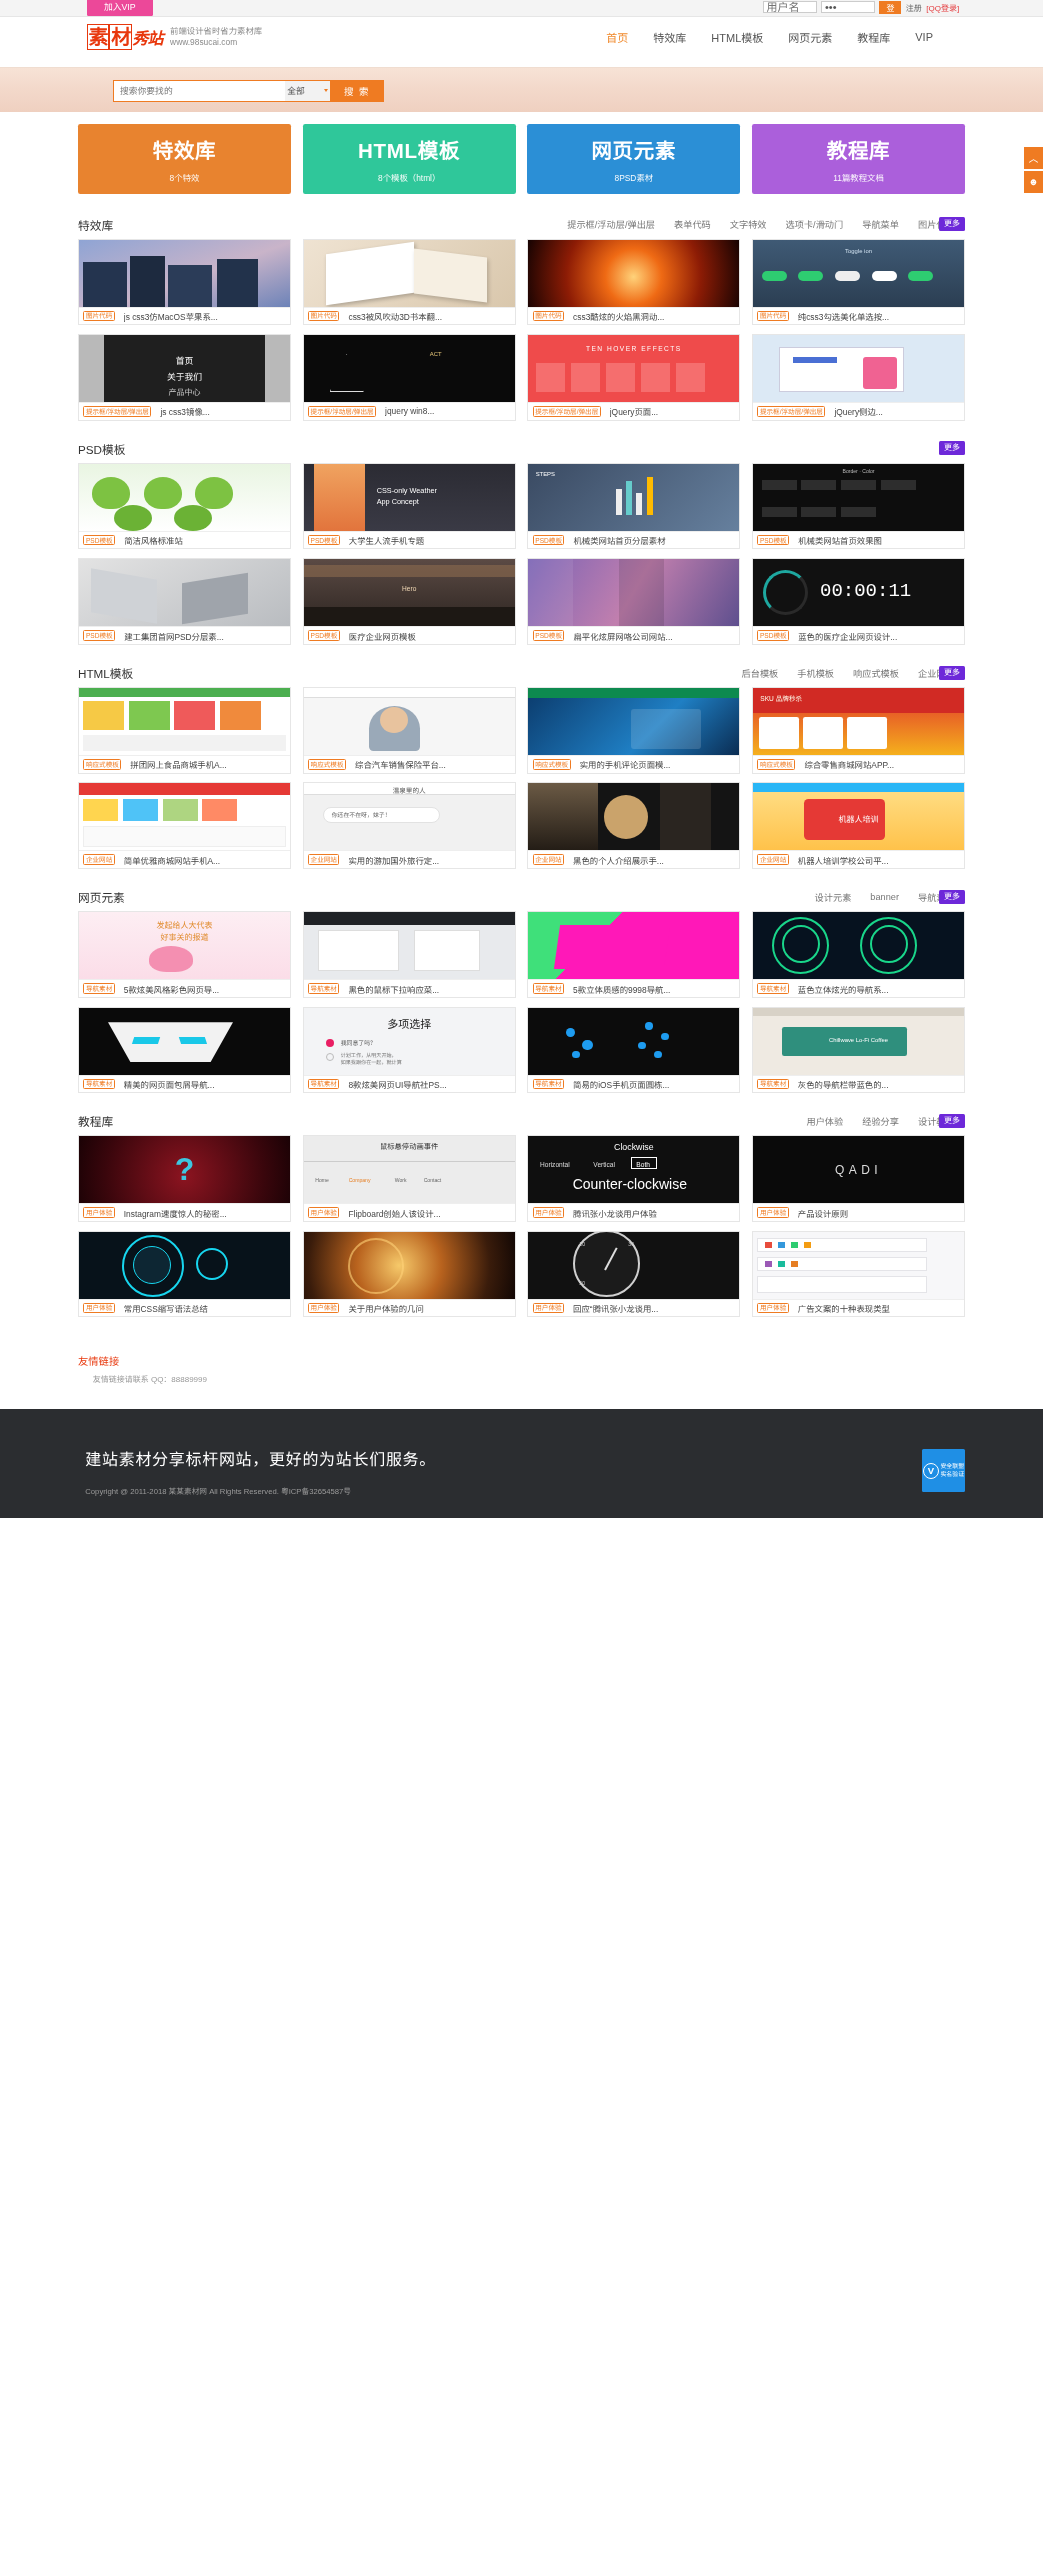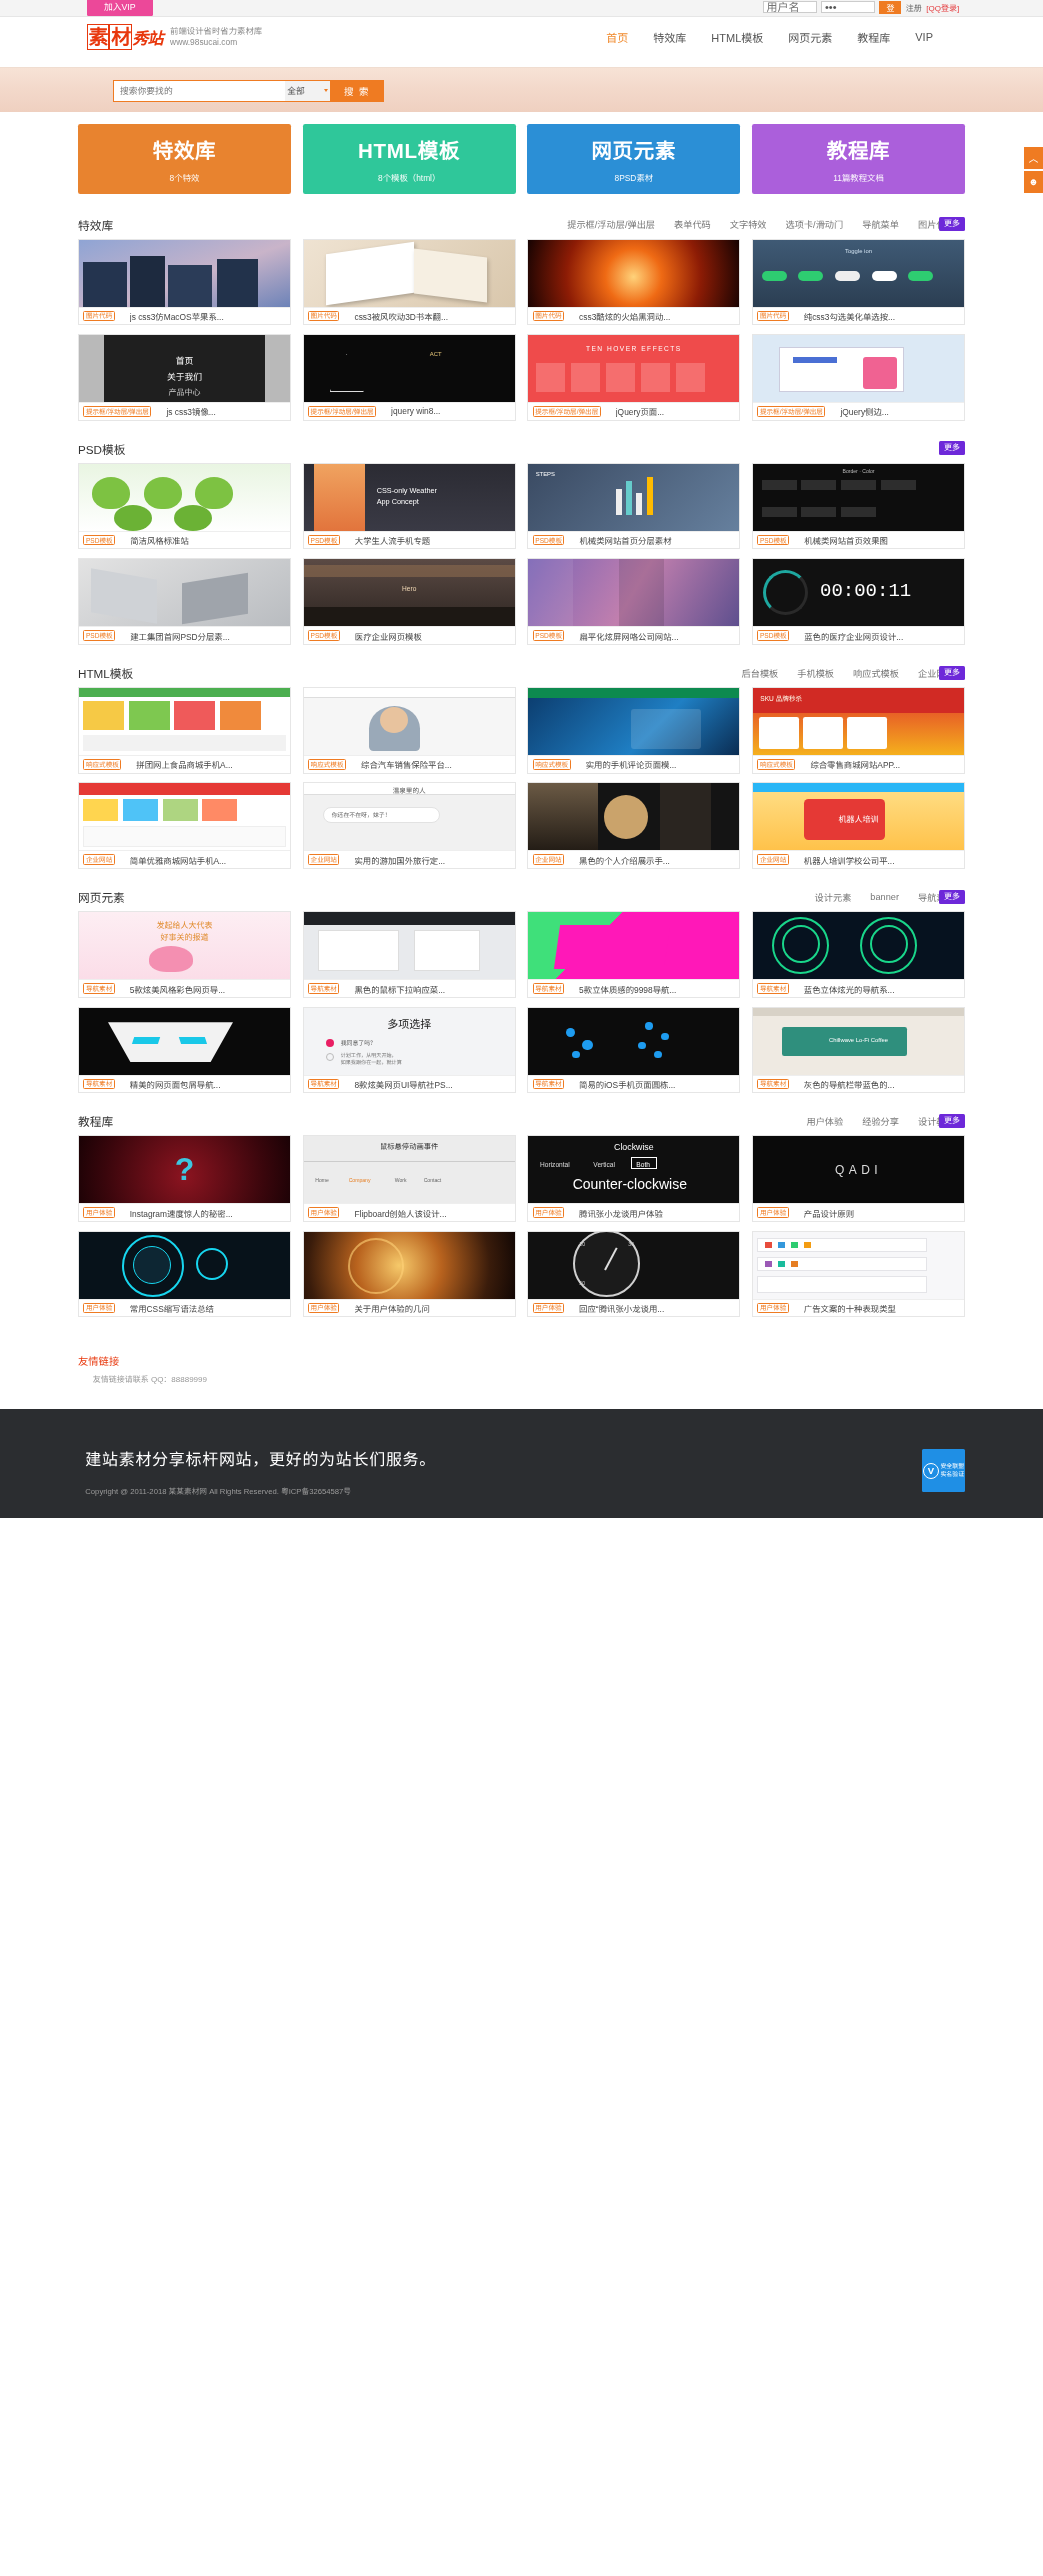--- a/index.html
+++ b/index.html
@@ -131,21 +131,21 @@
     background: #6d28d9; color: #fff; font-size: 8px;
     width: 26px; height: 14px; line-height: 14px; text-align: center;
     border-radius: 1.5px; cursor: pointer; position: absolute; right: 0;
   }
   .grid { display: flex; gap: 11.7px; margin-bottom: 8.8px; }
   .card {
     flex: 1; border: 0.7px solid #e6e6e6; background: #fff; cursor: pointer;
   }
   .thumb { height: 67px; position: relative; overflow: hidden; }
   .cap {
-    height: 17.6px; display: flex; align-items: center; gap: 15px;
+    height: 17.6px; display: flex; align-items: center; gap: 9px;
     padding: 0 4.4px; border-top: 0.7px solid #eee; background:#fff;
   }
   .tag {
     border: 0.7px solid #ef7b22; color: #ef7b22; font-size: 6.6px;
     padding: 0.7px 1.5px; border-radius: 1.5px; white-space: nowrap; flex: none;
     line-height: 1.1;
   }
   .cap-title {
     font-size: 8.4px; color: #444; white-space: nowrap;
     overflow: hidden; text-overflow: ellipsis;

